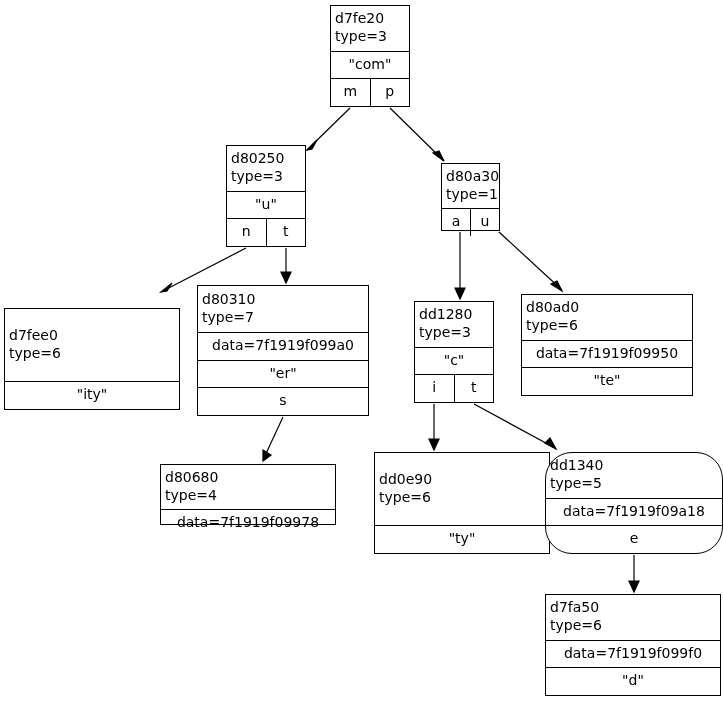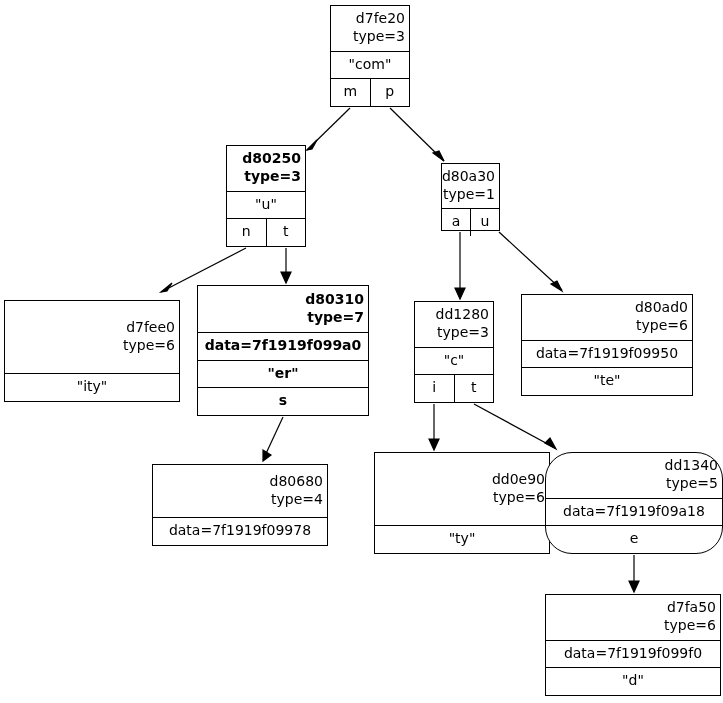--- a/index.html
+++ b/index.html
@@ -32,21 +32,21 @@
     position: absolute;
     border: 1px solid #000000;
     background: #ffffff;
     box-sizing: border-box;
     display: flex;
     flex-direction: column;
   }
   .row {
     box-sizing: border-box;
     display: flex;
-    align-items: flex-end;
+    align-items: flex-start;
     justify-content: center;
     text-align: center;
     color: #000000;
     font-size: 14px;
     line-height: 1.26;
     white-space: nowrap;
   }
   .row + .row {
     border-top: 1px solid #000000;
   }
@@ -114,48 +114,48 @@
         <span class="ln">d7fe20</span>
         <span class="ln">type=3</span>
       </div>
       <div class="row row-str">"com"</div>
       <div class="row row-chars">
         <div class="cell">m</div>
         <div class="cell">p</div>
       </div>
     </div>
     <div class="node" style="left: 226px; top: 145px; width: 80px; height: 102px;">
-      <div class="row row-header" style="flex: 1 1 auto; font-weight: bold;">
+      <div class="row row-header" style="flex: 1 1 auto;">
         <span class="ln">d80250</span>
         <span class="ln">type=3</span>
       </div>
       <div class="row row-str">"u"</div>
       <div class="row row-chars">
         <div class="cell">n</div>
         <div class="cell">t</div>
       </div>
     </div>
     <div class="node" style="left: 441px; top: 163px; width: 59px; height: 68px;">
       <div class="row row-header" style="flex: 1 1 auto;">
         <span class="ln">d80a30</span>
         <span class="ln">type=1</span>
       </div>
       <div class="row row-chars">
         <div class="cell">a</div>
         <div class="cell">u</div>
       </div>
     </div>
-    <div class="node" style="left: 4px; top: 300px; width: 176px; height: 102px;">
+    <div class="node" style="left: 4px; top: 308px; width: 176px; height: 102px;">
       <div class="row row-header" style="flex: 1 1 auto;">
         <span class="ln">d7fee0</span>
         <span class="ln">type=6</span>
       </div>
       <div class="row row-str">"ity"</div>
     </div>
-    <div class="node" style="left: 197px; top: 285px; width: 172px; height: 131px; font-weight: bold;">
+    <div class="node" style="left: 197px; top: 285px; width: 172px; height: 131px;">
       <div class="row row-header" style="flex: 1 1 auto;">
         <span class="ln">d80310</span>
         <span class="ln">type=7</span>
       </div>
       <div class="row row-data">data=7f1919f099a0</div>
       <div class="row row-str">"er"</div>
       <div class="row row-chars">
         <div class="cell">s</div>
       </div>
     </div>
@@ -171,21 +171,21 @@
       </div>
     </div>
     <div class="node" style="left: 521px; top: 294px; width: 172px; height: 102px;">
       <div class="row row-header" style="flex: 1 1 auto;">
         <span class="ln">d80ad0</span>
         <span class="ln">type=6</span>
       </div>
       <div class="row row-data">data=7f1919f09950</div>
       <div class="row row-str">"te"</div>
     </div>
-    <div class="node" style="left: 152px; top: 464px; width: 176px; height: 82px;">
+    <div class="node" style="left: 160px; top: 464px; width: 176px; height: 61px;">
       <div class="row row-header" style="flex: 1 1 auto;">
         <span class="ln">d80680</span>
         <span class="ln">type=4</span>
       </div>
       <div class="row row-data">data=7f1919f09978</div>
     </div>
     <div class="node" style="left: 374px; top: 452px; width: 176px; height: 102px;">
       <div class="row row-header" style="flex: 1 1 auto;">
         <span class="ln">dd0e90</span>
         <span class="ln">type=6</span>

